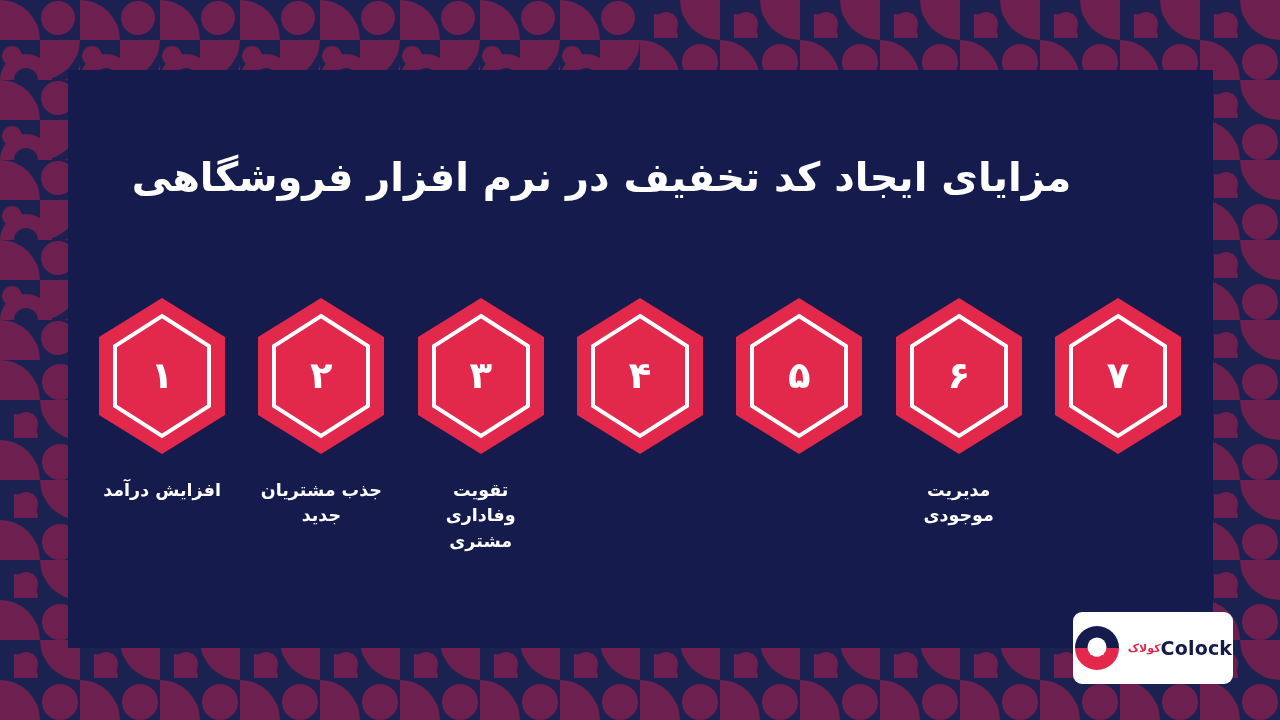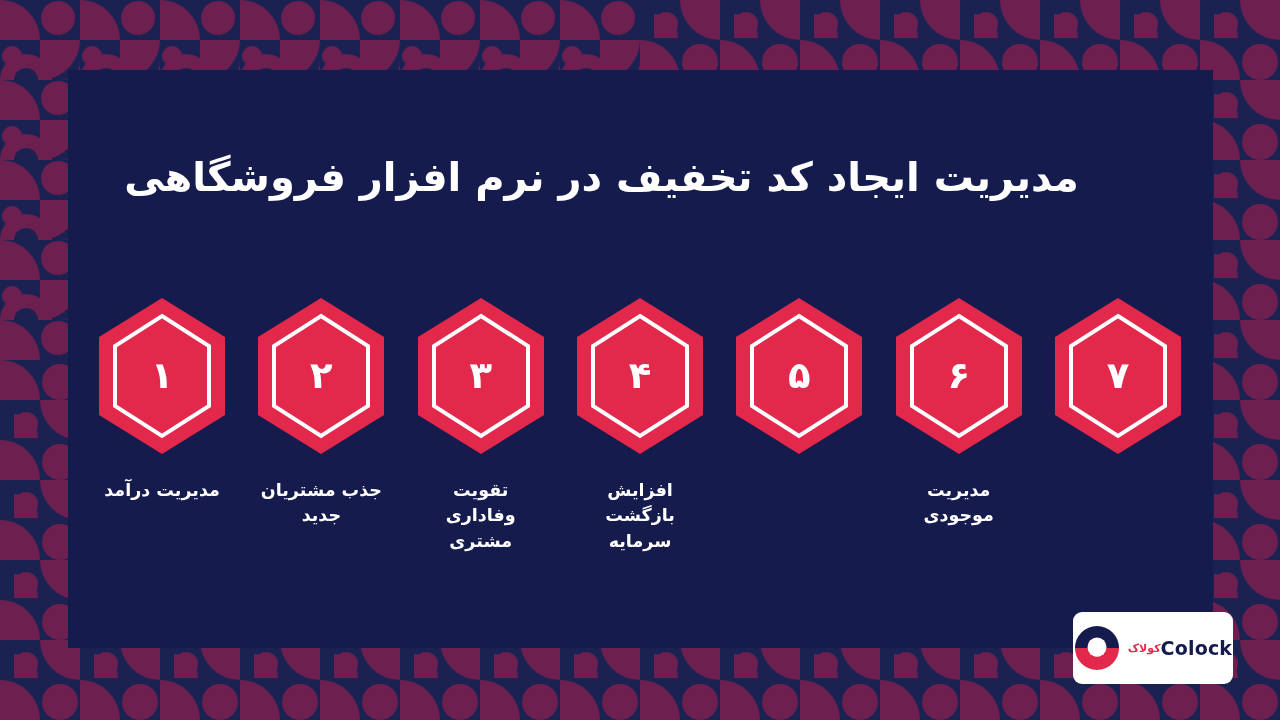--- a/index.html
+++ b/index.html
@@ -170,33 +170,33 @@
         </pattern>
       </defs>
       <rect x="0" y="0" width="1280" height="720" fill="url(#geoPat)"></rect>
       <rect x="0" y="360" width="1280" height="360" fill="url(#geoPat2)"></rect>
       <rect x="640" y="0" width="640" height="360" fill="url(#geoPat2)"></rect>
     </svg>
   </div>
 
   <div class="inner-panel"></div>
 
-  <div class="title">مدیریت ایجاد کد تخفیف در نرم افزار فروشگاهی</div>
+  <div class="title">مزایای ایجاد کد تخفیف در نرم افزار فروشگاهی</div>
 
   <div class="hex-row">
 
     <div class="hex-item">
       <div class="hex-wrap">
         <svg viewBox="0 0 130 160" xmlns="http://www.w3.org/2000/svg">
           <polygon points="65,2 128,41 128,119 65,158 2,119 2,41" fill="#e3294b"></polygon>
           <polygon points="65,20 112,50 112,110 65,140 18,110 18,50" fill="none" stroke="#ffffff" stroke-width="4"></polygon>
         </svg>
         <div class="hex-num">۱</div>
       </div>
-      <div class="hex-label">مدیریت درآمد</div>
+      <div class="hex-label">افزایش درآمد</div>
     </div>
 
     <div class="hex-item">
       <div class="hex-wrap">
         <svg viewBox="0 0 130 160" xmlns="http://www.w3.org/2000/svg">
           <polygon points="65,2 128,41 128,119 65,158 2,119 2,41" fill="#e3294b"></polygon>
           <polygon points="65,20 112,50 112,110 65,140 18,110 18,50" fill="none" stroke="#ffffff" stroke-width="4"></polygon>
         </svg>
         <div class="hex-num">۲</div>
       </div>
@@ -215,21 +215,20 @@
     </div>
 
     <div class="hex-item">
       <div class="hex-wrap">
         <svg viewBox="0 0 130 160" xmlns="http://www.w3.org/2000/svg">
           <polygon points="65,2 128,41 128,119 65,158 2,119 2,41" fill="#e3294b"></polygon>
           <polygon points="65,20 112,50 112,110 65,140 18,110 18,50" fill="none" stroke="#ffffff" stroke-width="4"></polygon>
         </svg>
         <div class="hex-num">۴</div>
       </div>
-      <div class="hex-label">افزایش بازگشت سرمایه</div>
     </div>
 
     <div class="hex-item">
       <div class="hex-wrap">
         <svg viewBox="0 0 130 160" xmlns="http://www.w3.org/2000/svg">
           <polygon points="65,2 128,41 128,119 65,158 2,119 2,41" fill="#e3294b"></polygon>
           <polygon points="65,20 112,50 112,110 65,140 18,110 18,50" fill="none" stroke="#ffffff" stroke-width="4"></polygon>
         </svg>
         <div class="hex-num">۵</div>
       </div>

